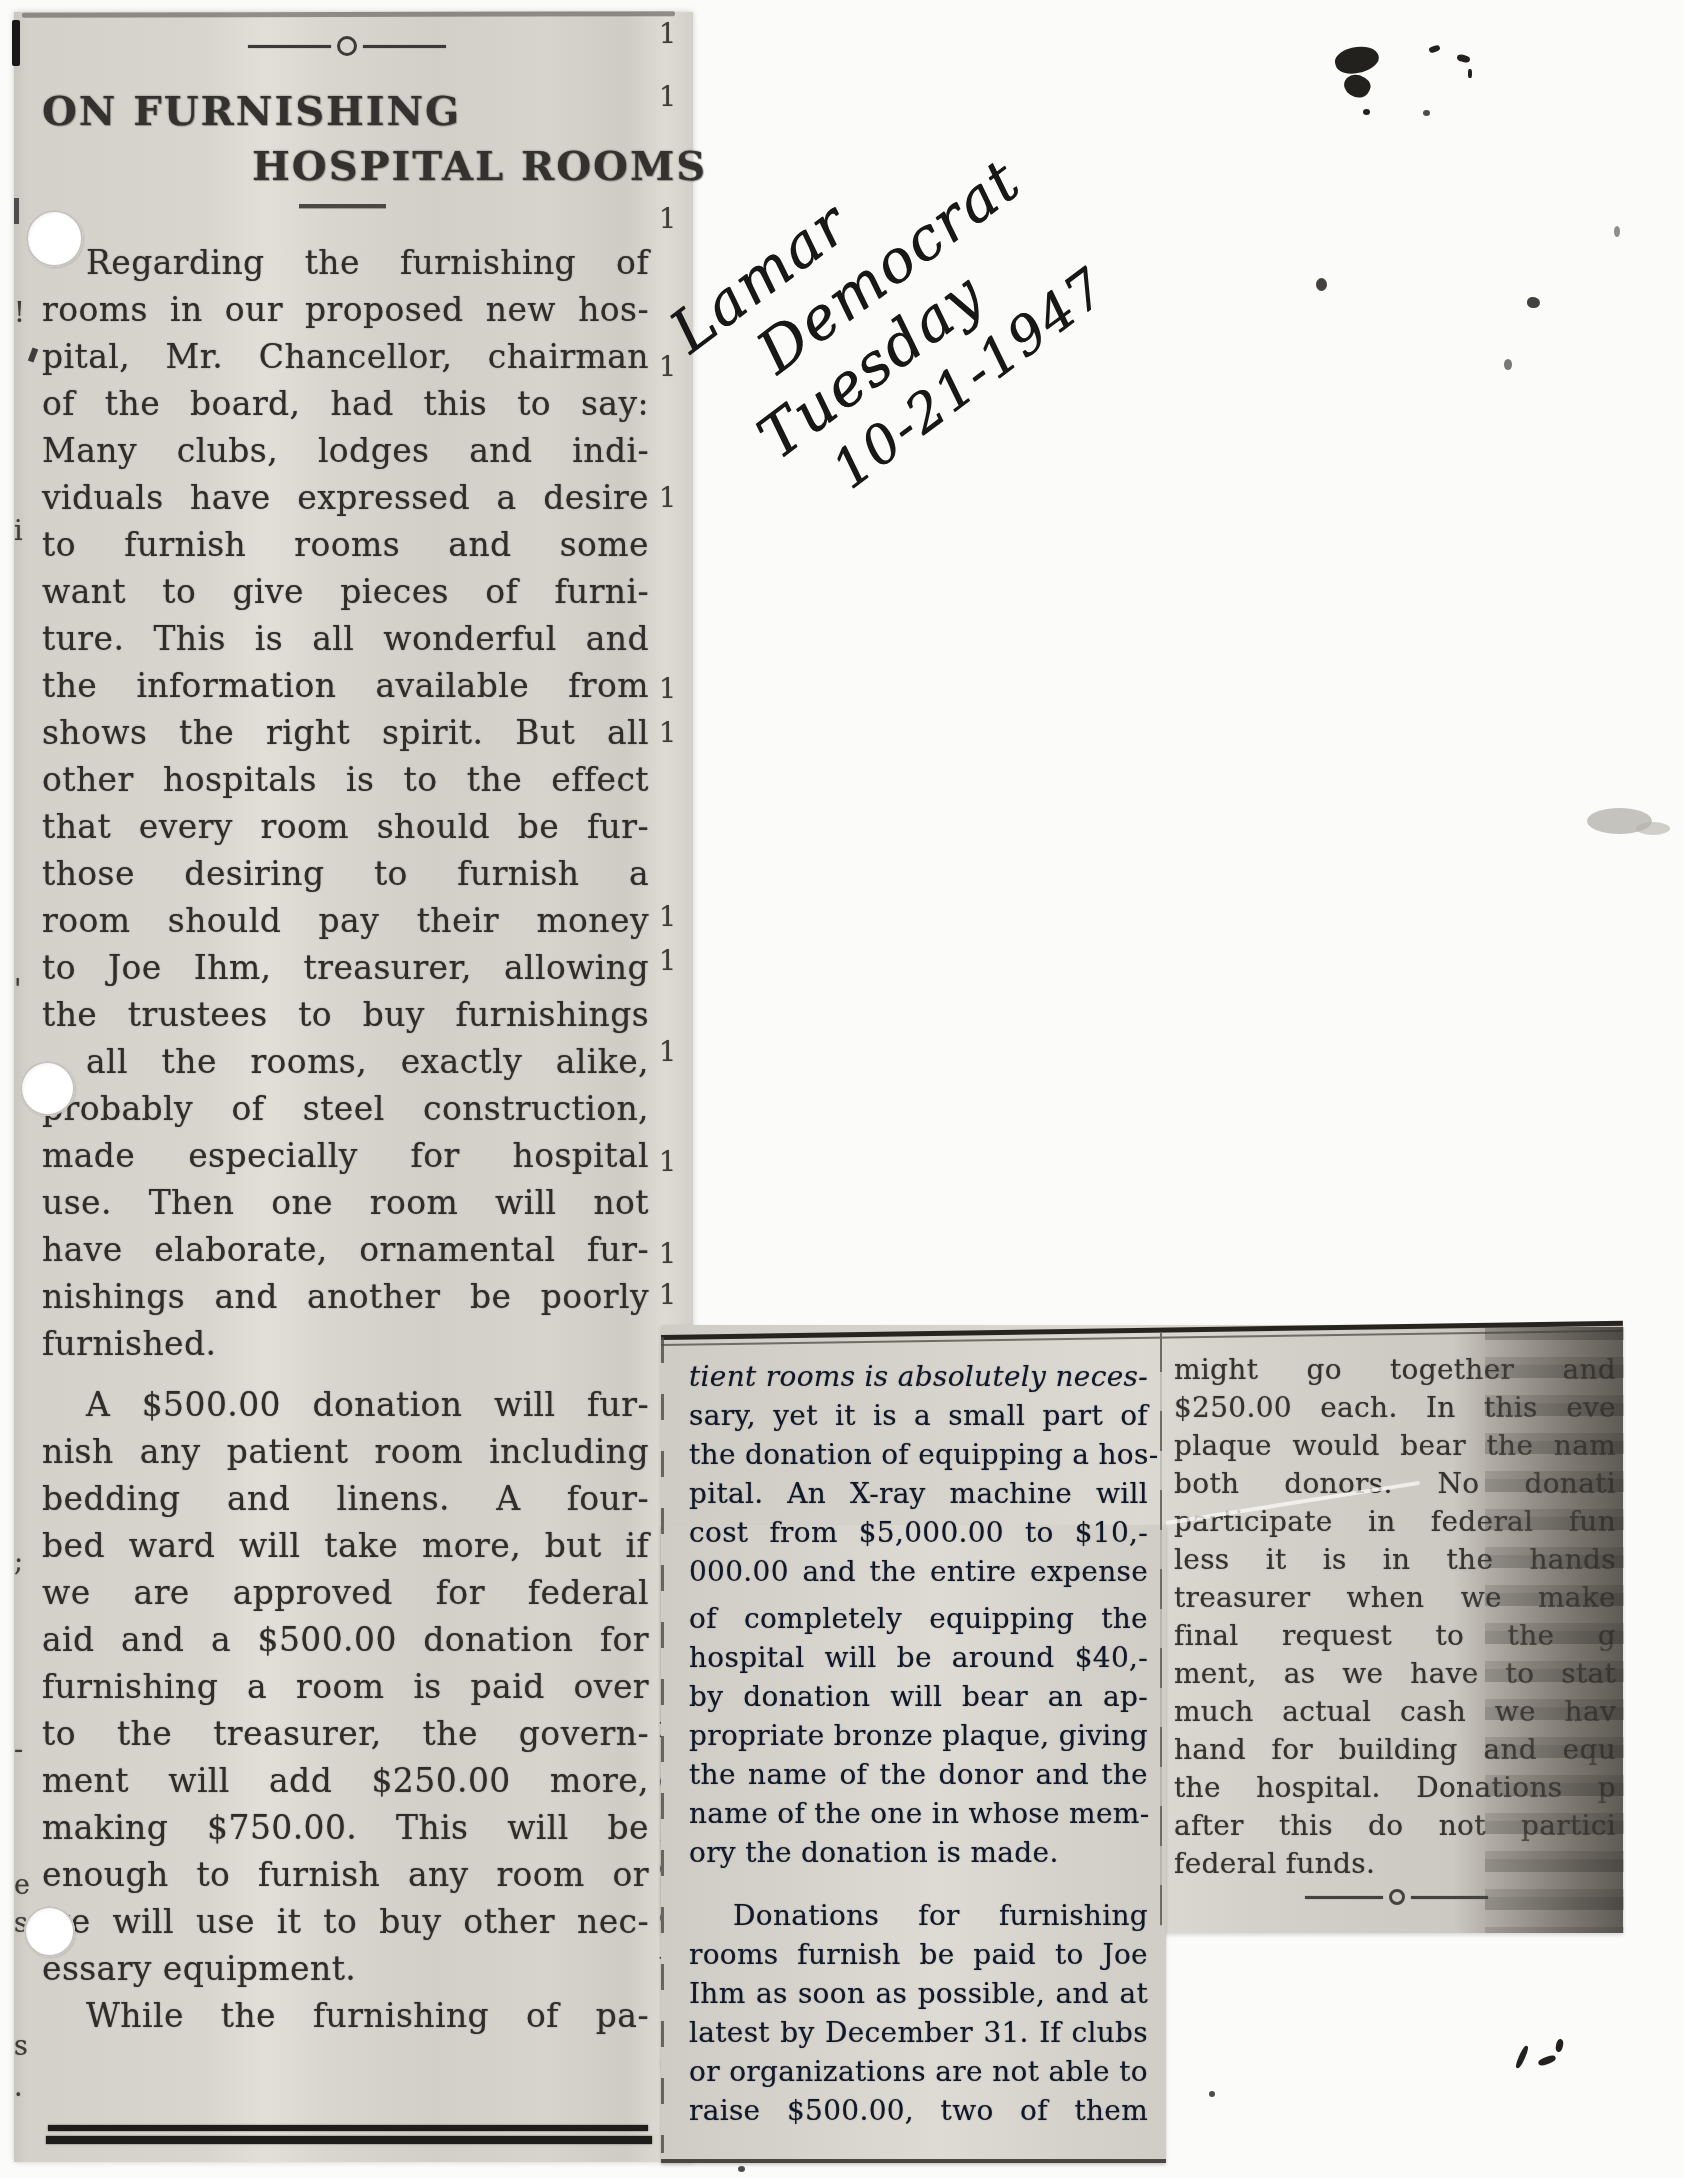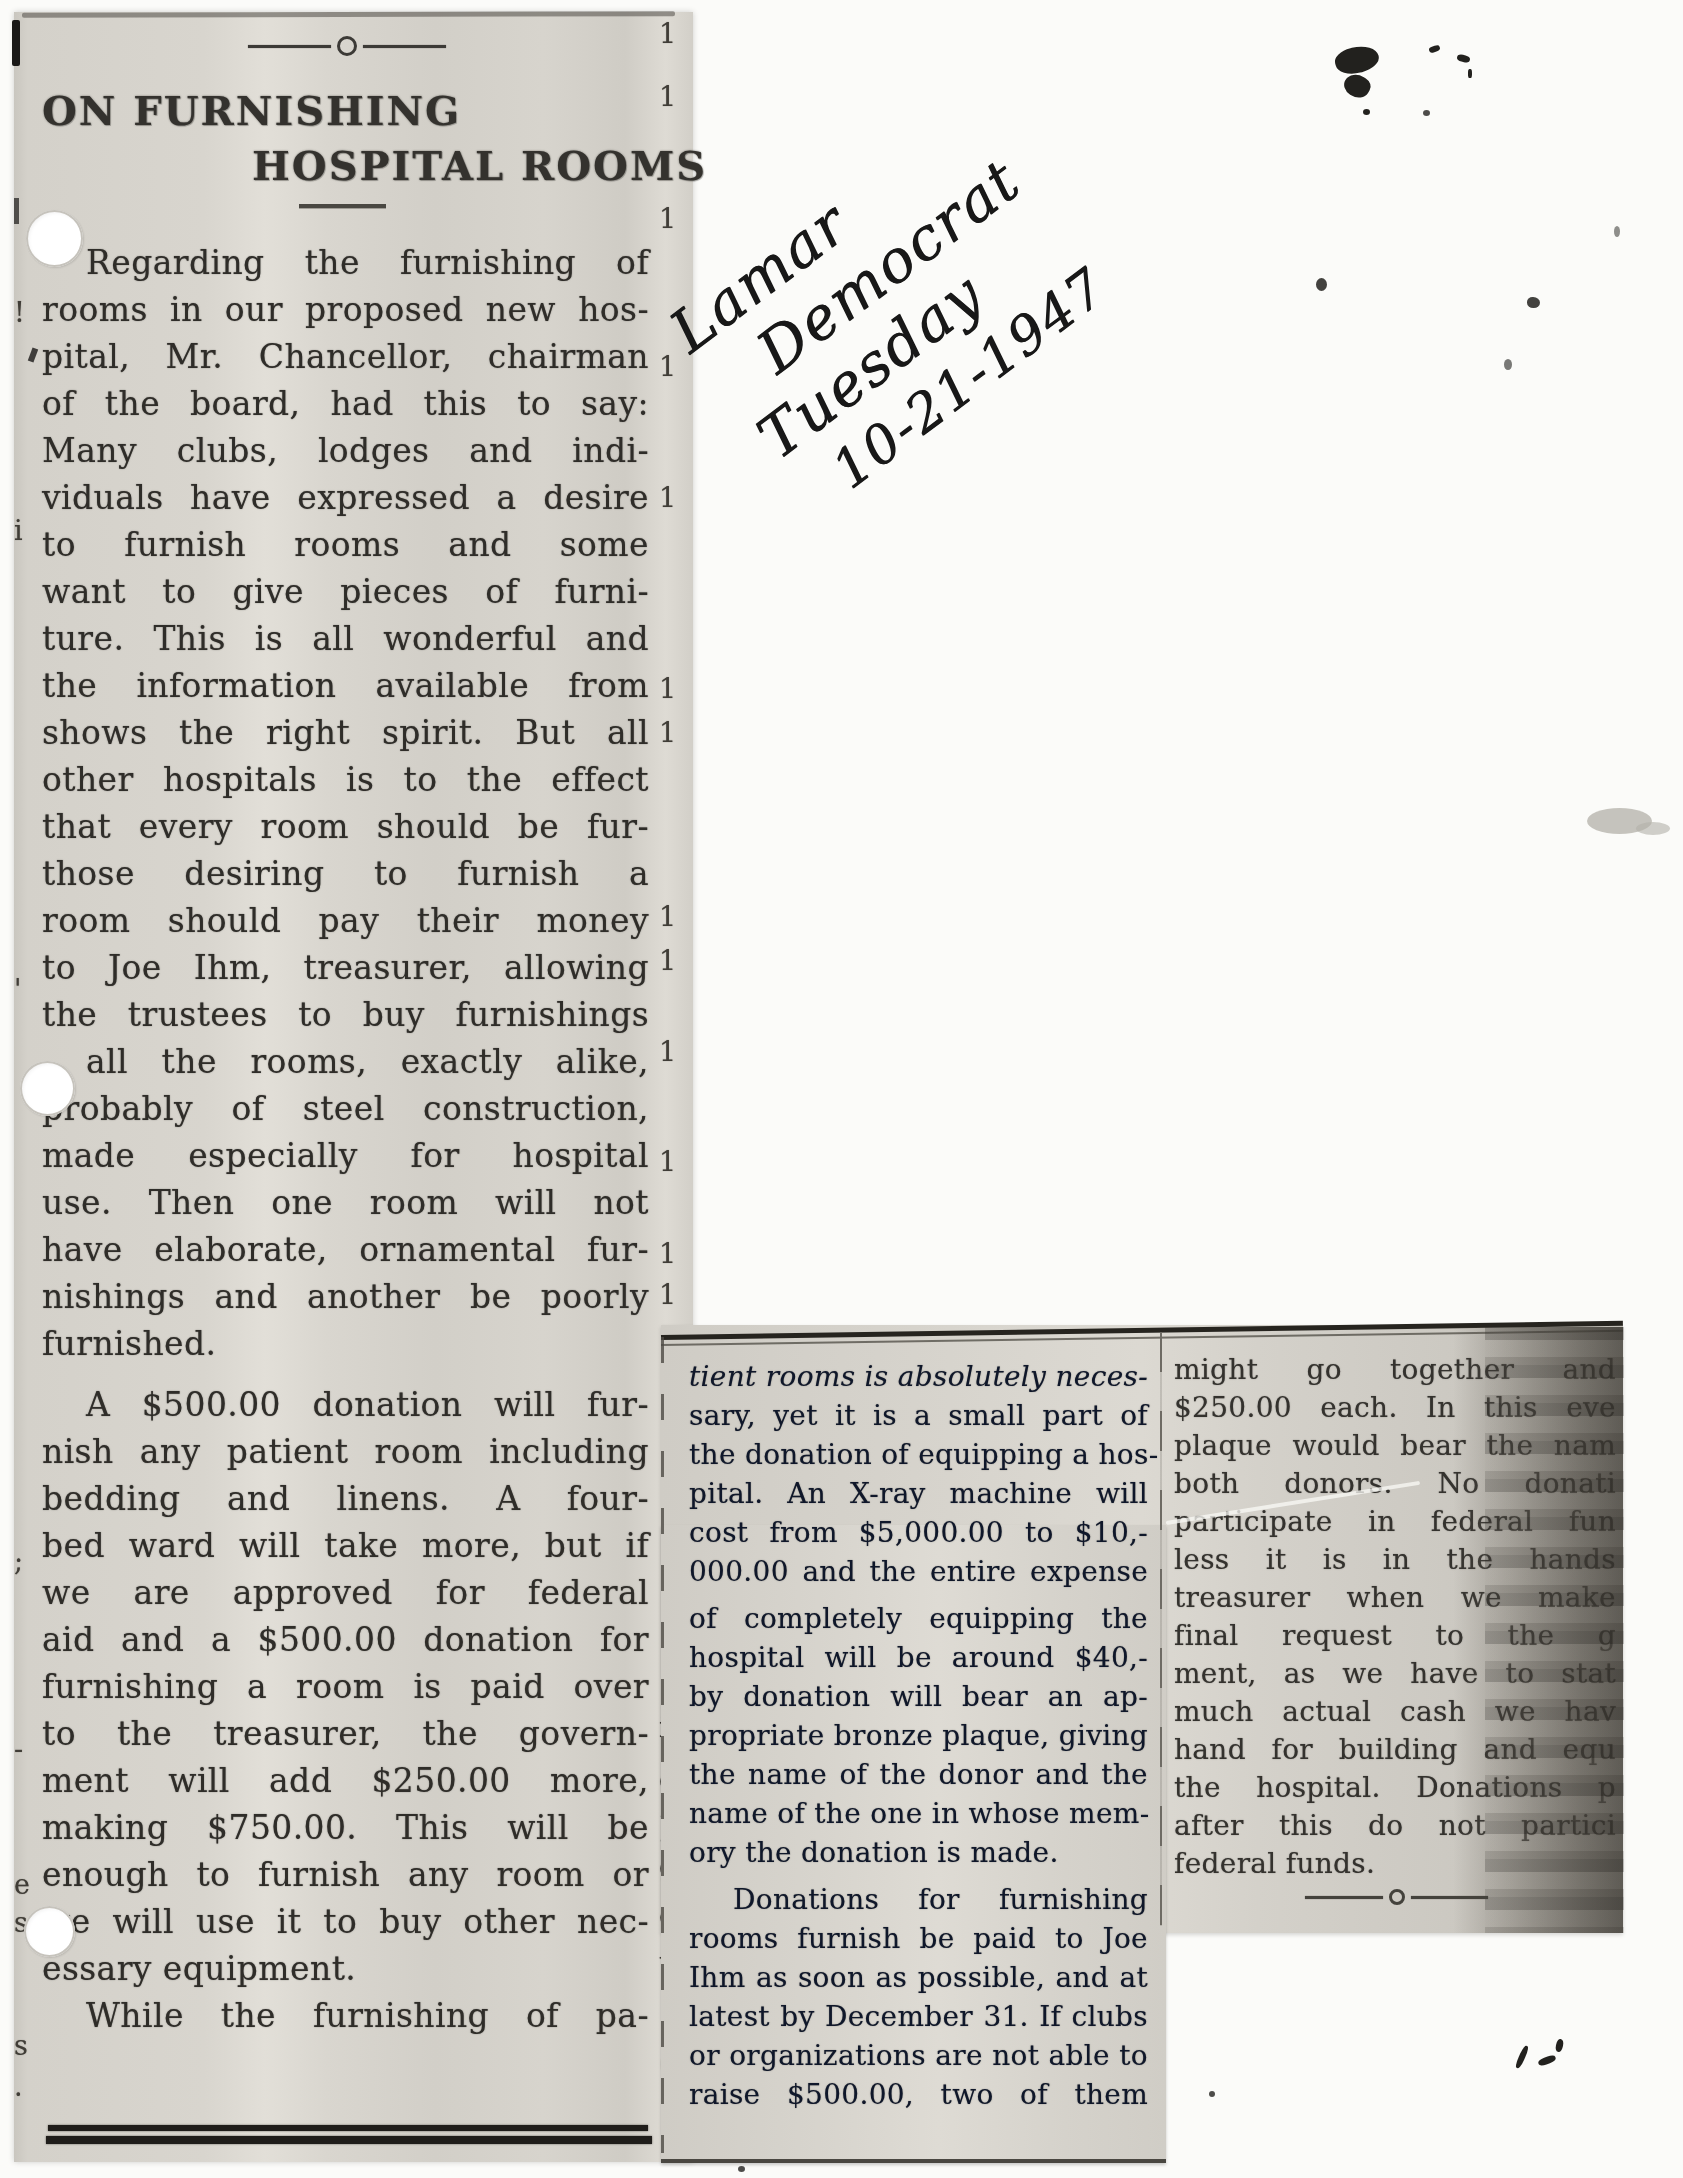--- a/index.html
+++ b/index.html
@@ -201,21 +201,21 @@
     <div class="ln">pital.  An X-ray machine will</div>
     <div class="ln">cost from $5,000.00 to $10,-</div>
     <div class="ln">000.00 and the entire expense</div>
     <div class="ln" style="margin-top: 8px;">of completely equipping the</div>
     <div class="ln">hospital will be around $40,-</div>
     <div class="ln">by donation will bear an ap-</div>
     <div class="ln">propriate bronze plaque, giving</div>
     <div class="ln">the name of the donor and the</div>
     <div class="ln">name of the one in whose mem-</div>
     <div class="ln last">ory the donation is made.</div>
-    <div class="ln indent" style="margin-top: 8px;">Donations for furnishing</div>
+    <div class="ln indent" style="margin-top: 24px;">Donations for furnishing</div>
     <div class="ln">rooms furnish be paid to Joe</div>
     <div class="ln">Ihm as soon as possible, and at</div>
     <div class="ln">latest by December 31. If clubs</div>
     <div class="ln">or organizations are not able to</div>
     <div class="ln">raise $500.00, two of them</div>
   </div>
 <div class="c2">
     <div class="ln">might go together and</div>
     <div class="ln">$250.00 each. In this eve</div>
     <div class="ln">plaque would bear the nam</div>

